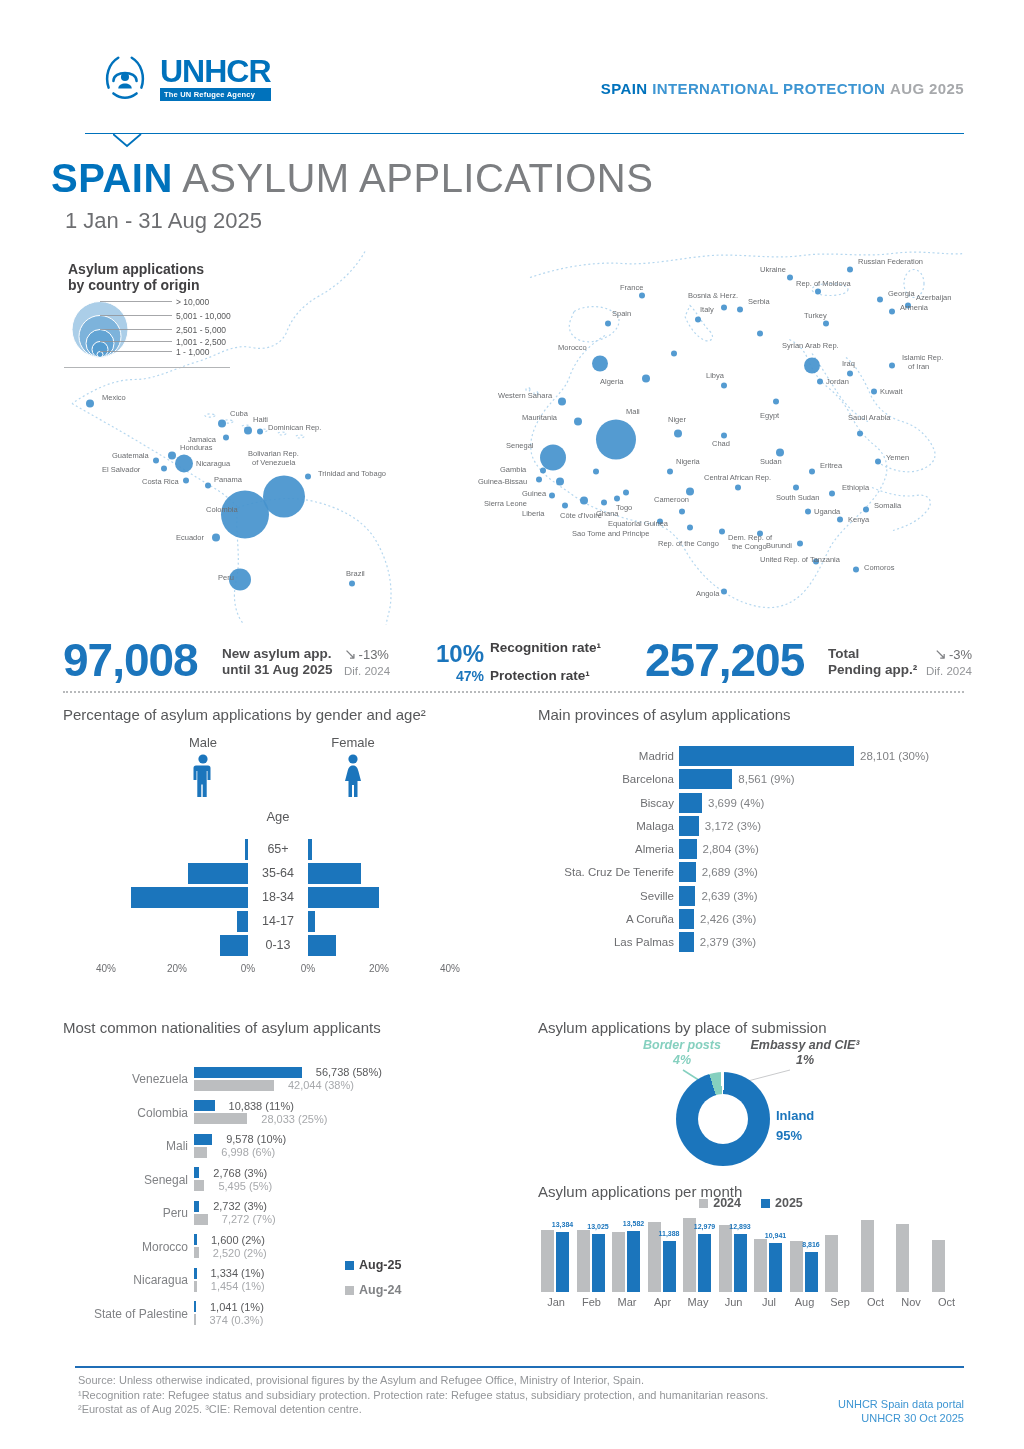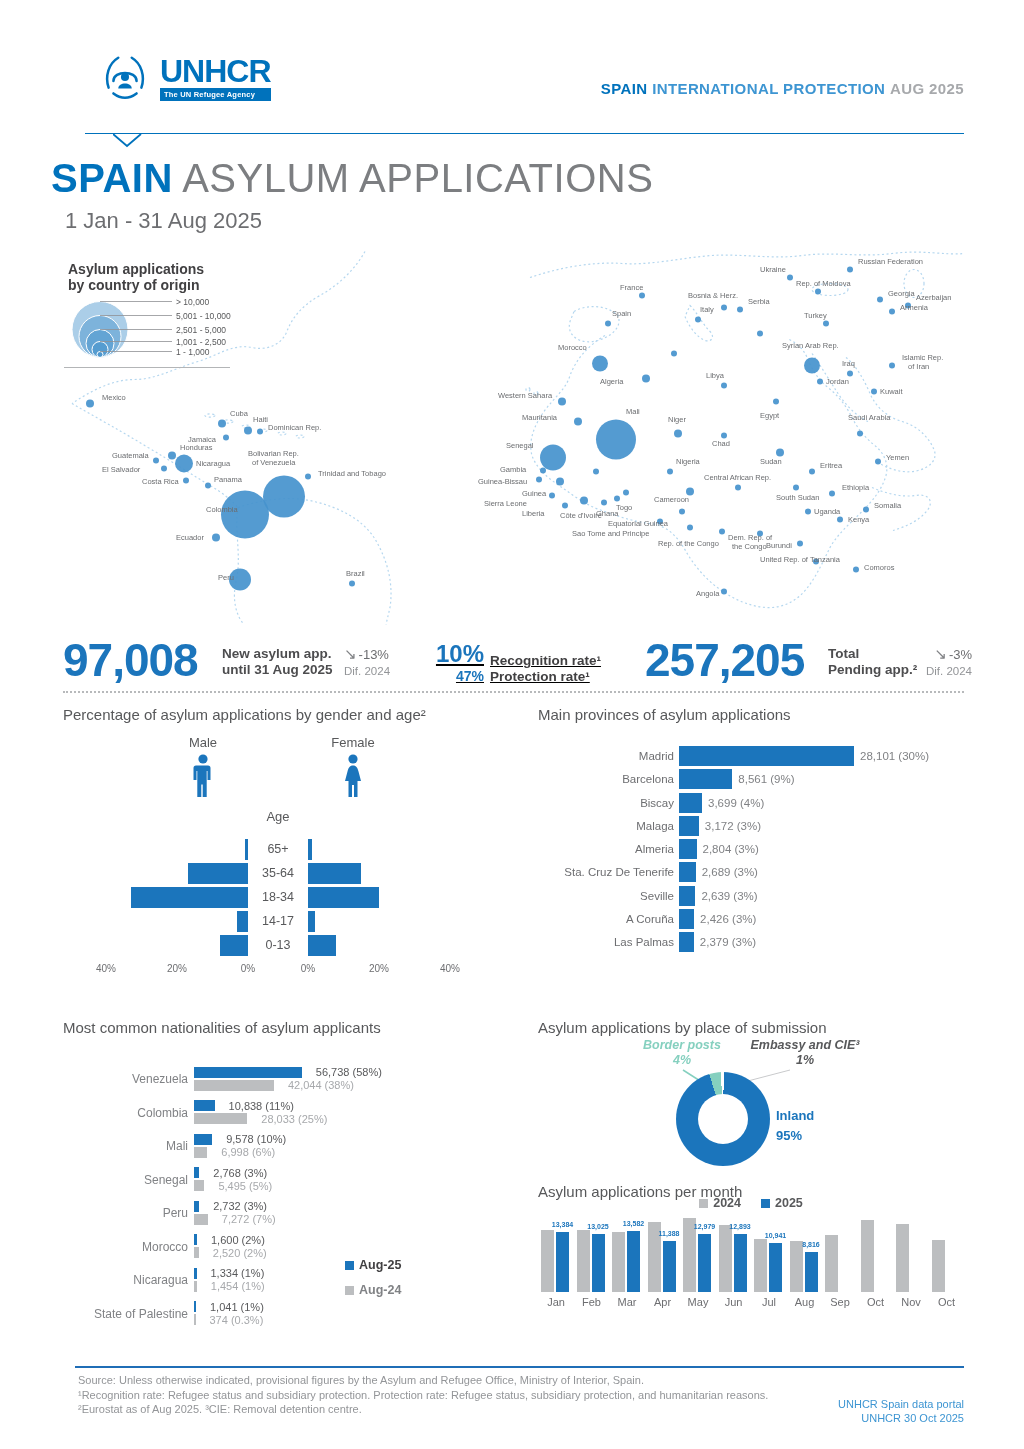--- a/index.html
+++ b/index.html
@@ -34,21 +34,21 @@
   .map-label{font-size:7.5px;fill:#6b6d70;}
   .map-legend-title{font-size:14px;font-weight:bold;fill:var(--txt-dark);}
   .map-legend-bin{font-size:8.5px;fill:var(--txt-med);}
   
   .stats{position:absolute;left:60px;top:636px;width:904px;height:56px;}
   .stat-big{position:absolute;font-size:46px;font-weight:bold;color:var(--chartblue);letter-spacing:-1px;line-height:48px;}
   .stat-label{position:absolute;font-size:13.5px;font-weight:bold;color:#4d4d4f;line-height:16px;}
   .stat-delta{position:absolute;font-size:13px;color:#6d6e71;line-height:16px;}
   .stat-delta .arrow{font-size:15px;color:#808285;margin-right:2px;}
   .stat-delta .note{font-size:11.5px;color:var(--txt-lighter);}
-  .rates .row{display:flex;align-items:flex-end;text-decoration:underline;}
+  .rates .row{display:flex;align-items:flex-start;}
   .rates .v1{font-size:24px;font-weight:bold;color:var(--chartblue);width:56px;text-align:right;}
   .rates .v2{font-size:14px;font-weight:bold;color:var(--chartblue);width:56px;text-align:right;}
   .rates .lab{font-size:13.5px;font-weight:bold;color:var(--txt-dark);margin-left:6px;}
   .dotted-rule{position:absolute;left:63px;top:691px;width:901px;border-top:2px dotted #b7b9bb;}
   
   .section-title{position:absolute;font-size:15px;color:#57585a;}
   
   .pyramid{position:absolute;left:63px;top:735px;width:440px;height:260px;}
   .pyr-head{position:absolute;font-size:13px;color:var(--txt-med);width:70px;text-align:center;}
   .pyr-icon{position:absolute;color:var(--chartblue);}

